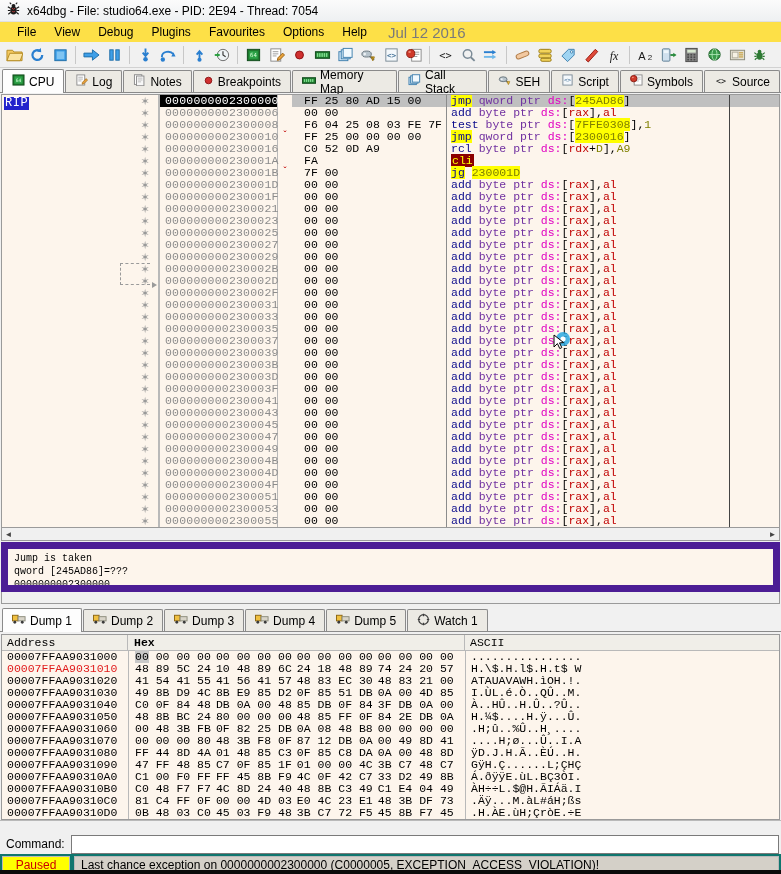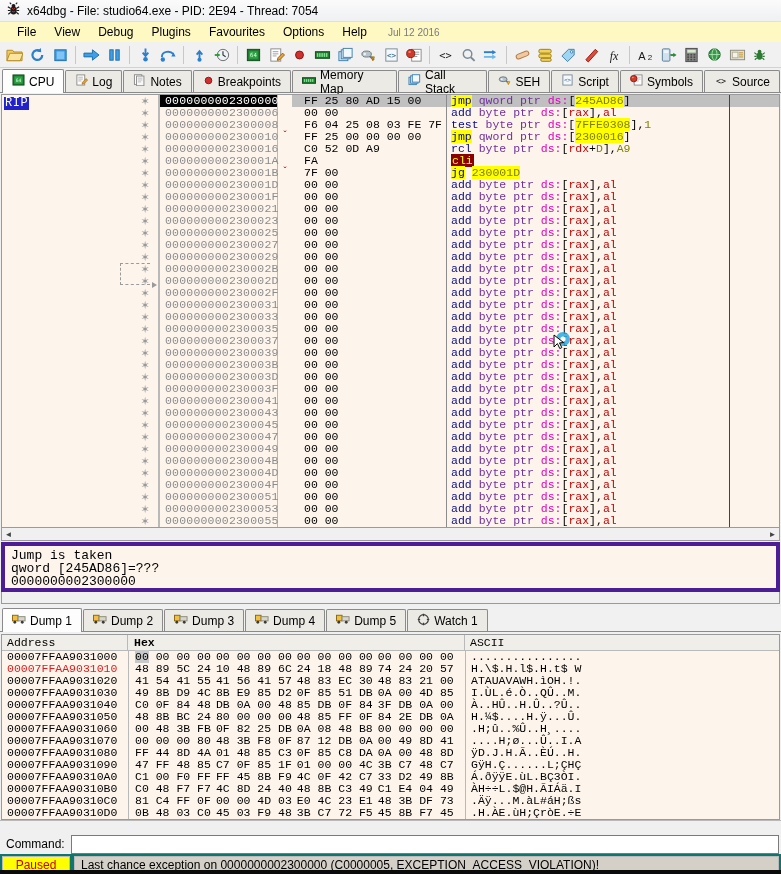--- a/index.html
+++ b/index.html
@@ -17,25 +17,25 @@
     height:22px; display:flex; align-items:center; gap:6px;
     padding-left:6px;
     background:linear-gradient(#fbfbfb,#eef0f2);
     border-bottom:1px solid #dfe0e2;
   }
   #titlebar .tt { font-size:12px; color:#000; white-space:nowrap; }
 
   
   #menubar {
     height:20px; display:flex; align-items:center;
-    background:#fef9c3;
+    background:#fde047;
     padding-left:8px; gap:0;
   }
   #menubar .mi { padding:2px 9px; font-size:12px; color:#000; white-space:nowrap; }
-  #menubar .mdate { margin-left:12px; color:#7a7a7a; font-size:10px; }
+  #menubar .mdate { margin-left:12px; color:#7a7a7a; font-size:15px; }
 
   
   #toolbar {
     height:26px; display:flex; align-items:center;
     background:#f1f1f1;
     border-bottom:1px solid #d2d2d2;
     padding:0 3px; gap:1px;
   }
   #toolbar .tb { width:22px; height:22px; display:flex; align-items:center; justify-content:center; }
   #toolbar .sep { width:1px; height:18px; background:#c8c8c8; margin:0 3px; }
@@ -132,23 +132,23 @@
     display:flex; align-items:center;
   }
   .sb-btn { width:13px; height:11px; display:flex; align-items:center; justify-content:center;
             background:#f0f0f0; font-size:8px; color:#444; }
   .sb-track { flex:1; height:11px; background:#f0f0f0; }
 
   
   #infobox {
     height:50px; margin:1px 1px 0 1px;
     background:#fdf5ec;
-    border:4px solid #4c1d95;
+    border:7px solid #4c1d95;
     font-family:"Liberation Mono", monospace;
-    font-size:13px; line-height:13px;
+    font-size:10px; line-height:13px;
     padding:3px 0 0 6px;
     overflow:hidden;
   }
   #infobox-scroll {
     height:12px; margin:0 1px;
     background:#f0f0f0; border:1px solid #9a9a9a; border-top:none;
   }
 
   
   #dumparea { margin:2px 1px 0 1px; border:1px solid #9a9a9a; background:#fdf5ec; }

